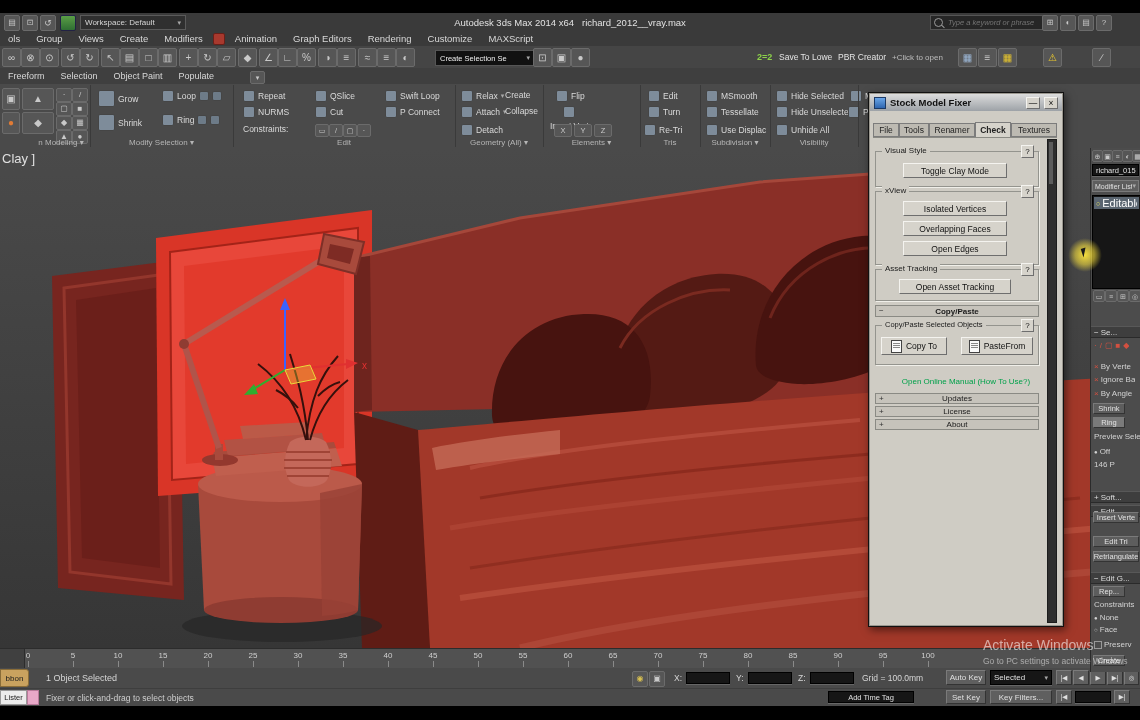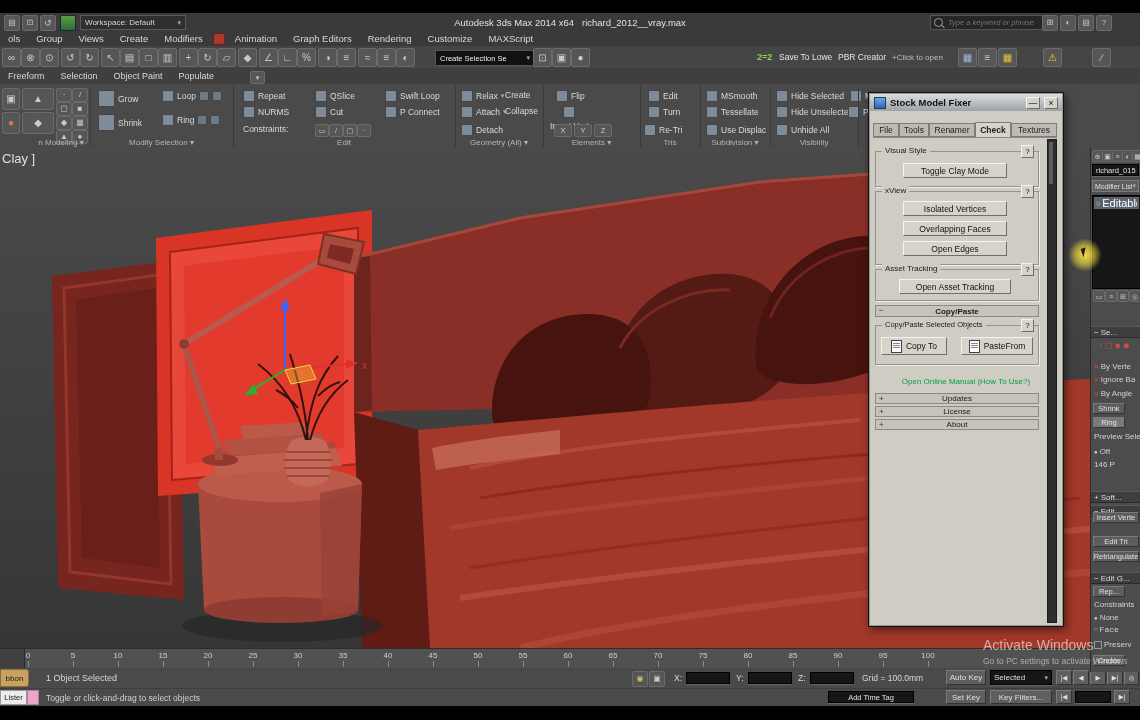--- a/index.html
+++ b/index.html
@@ -753,21 +753,21 @@
     <div class="cp-btn" style="left:2px;top:438px;width:32px;height:11px;">
         <span>Rep...</span>
       </div>
     <div class="cp-row" style="top:452px;">
         <span>Constraints</span>
       </div>
     <div class="cp-row" style="top:465px;">
         <span style="font-size:6px;">●</span>
         <span>None</span>
       </div>
-    <div class="cp-row" style="top:477px;font-family:Liberation Mono, monospace;">
+    <div class="cp-row" style="top:477px;">
         <span style="font-size:6px;">○</span>
         <span>Face</span>
       </div>
     <div class="cp-row" style="top:492px;">
         <span style="width:6px;height:6px;border:1px solid #999;display:inline-block;"></span>
         <span>Preserv</span>
       </div>
     <div class="cp-btn" style="left:2px;top:507px;width:32px;height:11px;">
         <span>Create</span>
       </div>
@@ -865,21 +865,21 @@
     <div class="sbtn" style="left:1124px;top:2px;width:15px;height:15px;font-size:6.5px;">
         <span>◎</span>
       </div>
   </div>
 
   <div class="row" style="top:688px;height:18px;background:#4a4a4a;border-top:1px solid #3e3e3e;">
     <div class="abs" style="left:0;top:1px;width:25px;height:13px;background:#ececec;border:1px solid #9a9a9a;display:flex;align-items:center;justify-content:center;font-size:7.5px;color:#1c1c1c;">
         <span>Lister</span>
       </div>
     <div class="abs" style="left:27px;top:1px;width:10px;height:13px;background:#e8a8c8;border:1px solid #b87a9a;"></div>
-    <span class="abs txt" style="left:46px;top:4px;font-size:8.5px;color:#cfcfcf;">Toggle or click-and-drag to select objects</span>
+    <span class="abs txt" style="left:46px;top:4px;font-size:8.5px;color:#cfcfcf;">Fixer or click-and-drag to select objects</span>
     <div class="blackbox" style="left:828px;top:2px;width:86px;height:12px;justify-content:center;font-size:7.5px;">
         <span>Add Time Tag</span>
       </div>
     <div class="sbtn" style="left:946px;top:1px;width:40px;height:14px;">
         <span>Set Key</span>
       </div>
     <div class="sbtn" style="left:990px;top:1px;width:62px;height:14px;">
         <span>Key Filters...</span>
       </div>
     <div class="sbtn" style="left:1056px;top:1px;width:16px;height:14px;font-size:6.5px;">

